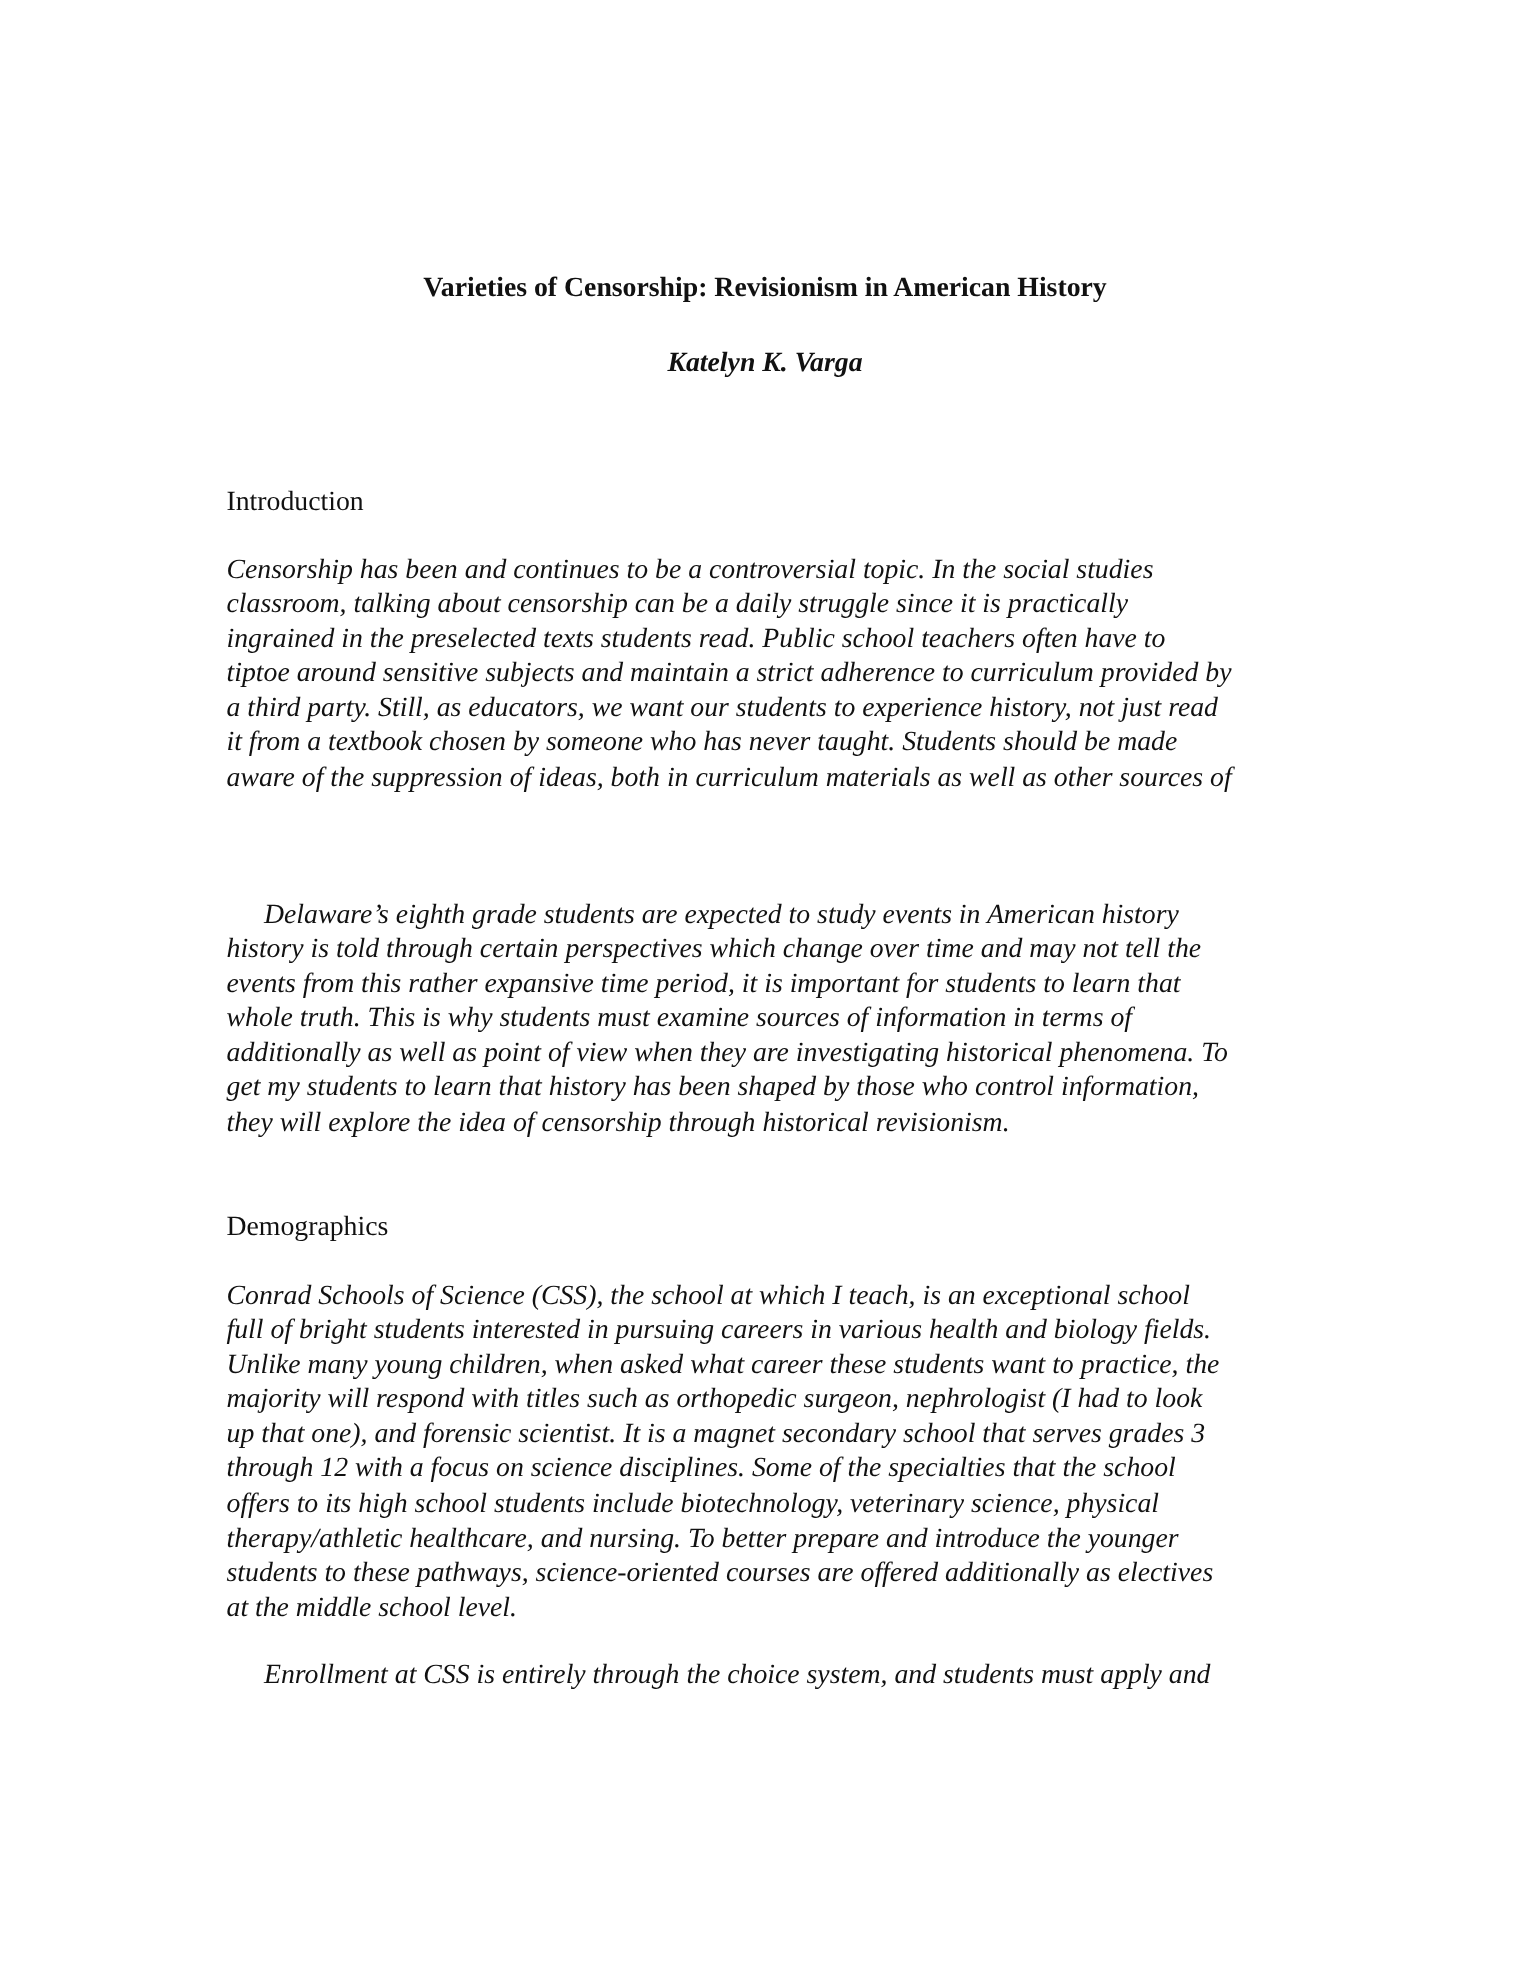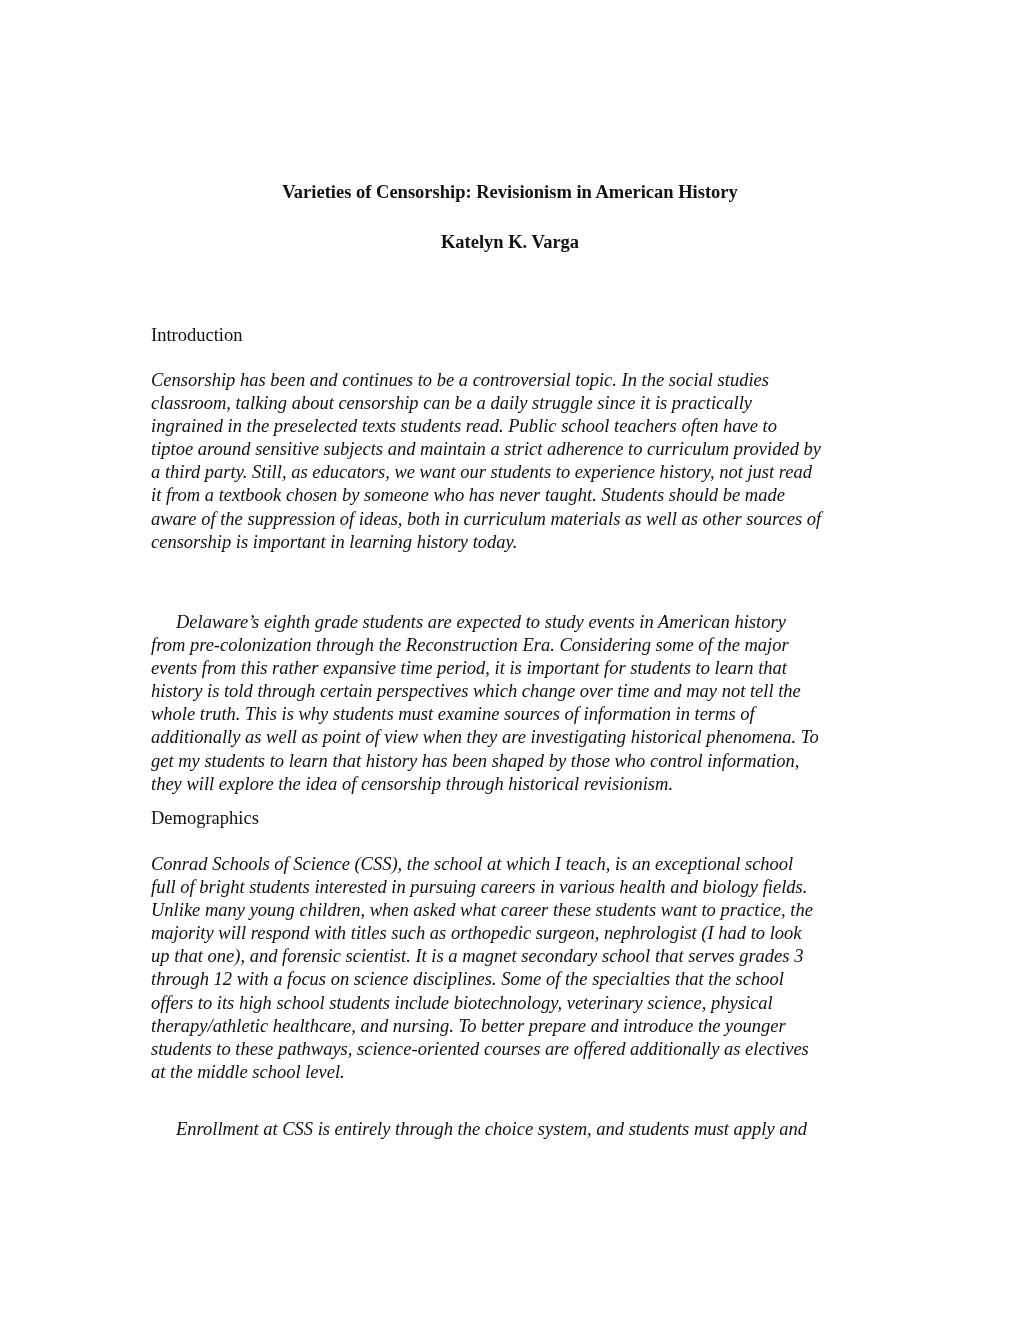--- a/index.html
+++ b/index.html
@@ -2,51 +2,49 @@
 <html><head>
   <meta charset="utf-8">
   <style>
     html, body { margin: 0; padding: 0; background: #ffffff; }
     body { width: 1020px; height: 1320px; position: relative; overflow: hidden;
            font-family: "Liberation Serif", serif; color: #111111; }
     .page { position: absolute; left: 0; top: 0; width: 1020px; height: 1320px; background: #fff; }
     .title { position: absolute; top: 181px; left: 0; width: 1020px; text-align: center;
              font-weight: bold; font-size: 18.5px; line-height: 23px; }
     .author { position: absolute; top: 231px; left: 0; width: 1020px; text-align: center;
-              font-weight: bold; font-size: 18.5px; line-height: 23px; }
+              font-weight: bold; font-style: italic; font-size: 18.5px; line-height: 23px; }
     .heading { position: absolute; left: 151px; font-weight: normal; font-size: 18.5px; line-height: 23px; }
     .para { position: absolute; left: 151px; width: 730px; font-size: 18.5px; line-height: 23.1px; font-style: italic; }
     .line { display: block; white-space: pre; }
-    .indent { padding-left: 25px; margin-top: 12px; }
+    .indent { padding-left: 25px; }
   </style>
 </head>
 <body>
 
 <div class="page">
   <div class="title">Varieties of Censorship: Revisionism in American History</div>
   <div class="author">Katelyn K. Varga</div>
 
   <div class="heading" style="top:324px">Introduction</div>
 
   <div class="para" style="top:369px">
     <span class="line">Censorship has been and continues to be a controversial topic. In the social studies</span>
     <span class="line">classroom, talking about censorship can be a daily struggle since it is practically</span>
     <span class="line">ingrained in the preselected texts students read. Public school teachers often have to</span>
     <span class="line">tiptoe around sensitive subjects and maintain a strict adherence to curriculum provided by</span>
     <span class="line">a third party. Still, as educators, we want our students to experience history, not just read</span>
     <span class="line">it from a textbook chosen by someone who has never taught. Students should be made</span>
     <span class="line">aware of the suppression of ideas, both in curriculum materials as well as other sources of</span>
-    <span class="line">censorship is important in learning history today.</span>
   </div>
 
   <div class="para" style="top:599px">
     <span class="line indent">Delaware’s eighth grade students are expected to study events in American history</span>
-    <span class="line">from pre-colonization through the Reconstruction Era. Considering some of the major</span>
+    <span class="line">history is told through certain perspectives which change over time and may not tell the</span>
     <span class="line">events from this rather expansive time period, it is important for students to learn that</span>
-    <span class="line">history is told through certain perspectives which change over time and may not tell the</span>
     <span class="line">whole truth. This is why students must examine sources of information in terms of</span>
     <span class="line">additionally as well as point of view when they are investigating historical phenomena. To</span>
     <span class="line">get my students to learn that history has been shaped by those who control information,</span>
     <span class="line">they will explore the idea of censorship through historical revisionism.</span>
   </div>
 
   <div class="heading" style="top:807px">Demographics</div>
 
   <div class="para" style="top:853px">
     <span class="line">Conrad Schools of Science (CSS), the school at which I teach, is an exceptional school</span>

